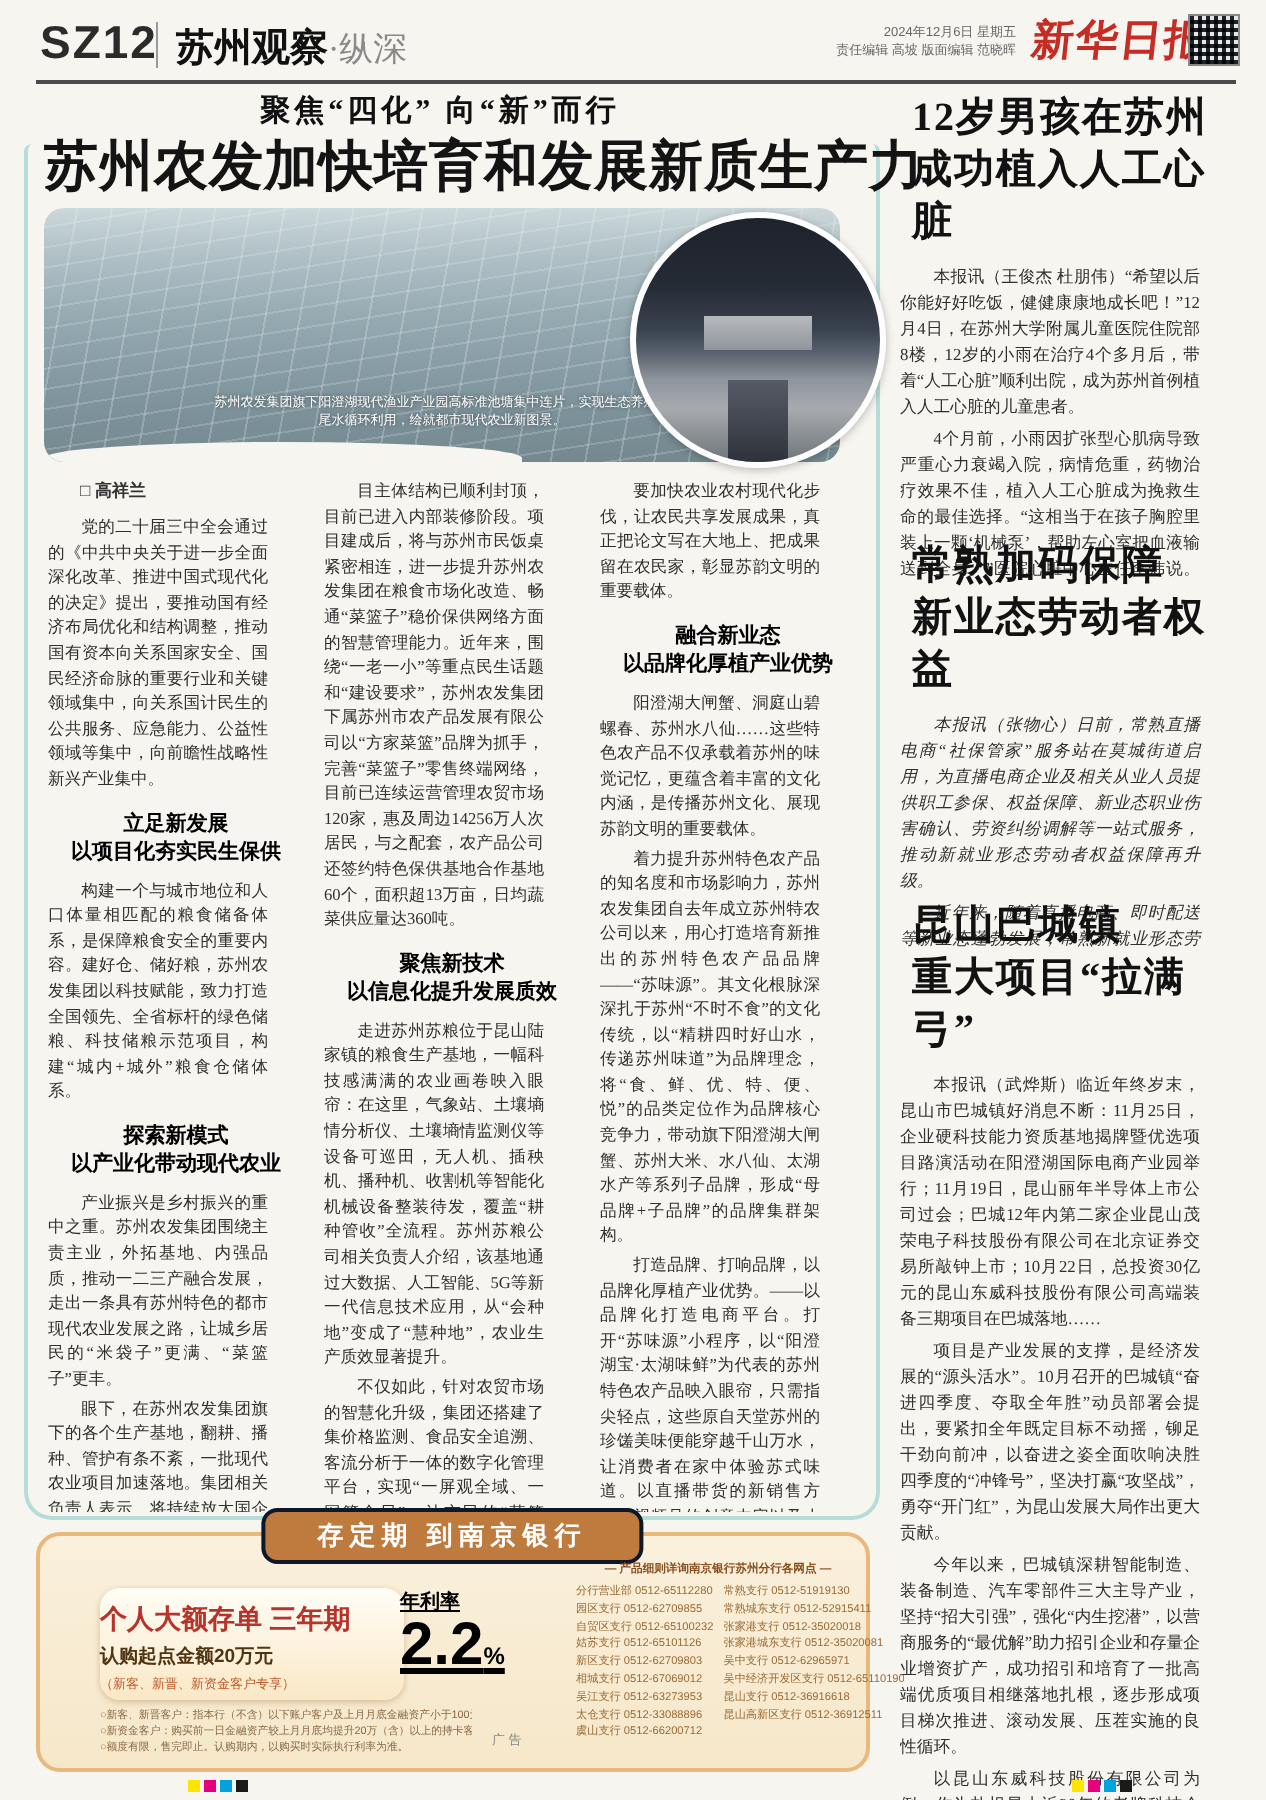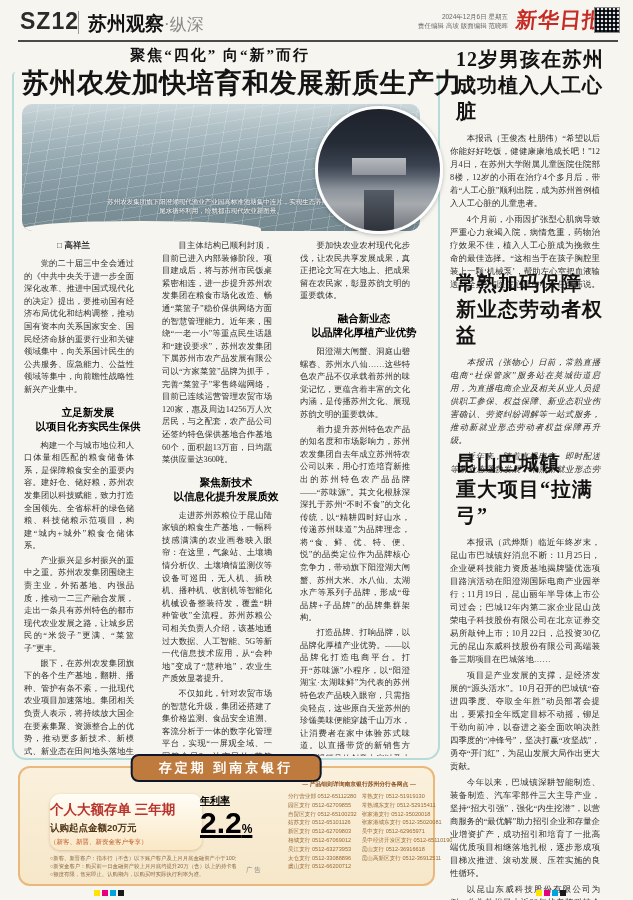--- a/index.html
+++ b/index.html
@@ -36,21 +36,21 @@
       font:400 6.5px "Liberation Sans",sans-serif;color:#fff;line-height:9px;text-shadow:0 0 2px rgba(0,0,0,.55);}
   .inset-photo{position:absolute;left:315px;top:106px;width:122px;height:122px;border-radius:50%;
       border:3px solid #fdfdfd;box-shadow:0 1px 4px rgba(0,0,0,.25);overflow:hidden;
       background:
         linear-gradient(180deg,#1d222b 0%,#262c36 28%,#3a4250 46%,#58616d 55%,#8d949c 66%,#a7abaf 78%,#6f747b 100%);}
   .inset-photo::before{content:"";position:absolute;left:28%;top:40%;width:44%;height:14%;background:linear-gradient(180deg,#d8dadc,#9fa4aa);opacity:.8;}
   .inset-photo::after{content:"";position:absolute;left:38%;bottom:0;width:24%;height:34%;background:linear-gradient(180deg,#565c66,#2e333b);}
 
   .col{position:absolute;top:240px;width:128px;height:516px;overflow:hidden;}
   .col1{left:24px;} .col2{left:162px;} .col3{left:300px;}
-  .byline{font:700 8.5px "Liberation Sans",sans-serif;color:#333;margin:0 0 6px 17px;padding-left:16px;}
+  .byline{font:700 8.5px "Liberation Sans",sans-serif;color:#333;margin:0 0 6px 0;padding-left:16px;}
   .para{margin:0 18px 2px 0;text-indent:2em;text-align:justify;font-size:8.3px;line-height:12.6px;color:#2f2f2f;}
   .col-subhead{margin:8px 0 7px 0;text-align:center;font:700 10.5px "Liberation Sans",sans-serif;line-height:14px;color:#000;}
 
   
   .r-art{position:absolute;left:450px;width:168px;}
   .r-head{font:800 20px "Liberation Serif",serif;line-height:26px;letter-spacing:1px;color:#121212;padding-left:6px;}
   .r-body{overflow:hidden;margin-top:8px;}
   .r-body .para{font-size:8.4px;line-height:13px;margin-bottom:3px;}
   .a1{top:46px;} .a1 .r-body{height:158px;}
   .a2{top:270px;} .a2 .r-body{height:122px;font-style:italic;}
@@ -126,20 +126,24 @@
 
   <div class="col col1">
     <div class="byline">□ 高祥兰</div>
     <div>
         <p class="para">党的二十届三中全会通过的《中共中央关于进一步全面深化改革、推进中国式现代化的决定》提出，要推动国有经济布局优化和结构调整，推动国有资本向关系国家安全、国民经济命脉的重要行业和关键领域集中，向关系国计民生的公共服务、应急能力、公益性领域等集中，向前瞻性战略性新兴产业集中。</p>
         <div class="col-subhead">
           <div>立足新发展</div>
           <div>以项目化夯实民生保供</div>
         </div>
         <p class="para">构建一个与城市地位和人口体量相匹配的粮食储备体系，是保障粮食安全的重要内容。建好仓、储好粮，苏州农发集团以科技赋能，致力打造全国领先、全省标杆的绿色储粮、科技储粮示范项目，构建“城内+城外”粮食仓储体系。</p>
+        <div class="col-subhead">
+          <div>探索新模式</div>
+          <div>以产业化带动现代农业</div>
+        </div>
         <p class="para">产业振兴是乡村振兴的重中之重。苏州农发集团围绕主责主业，外拓基地、内强品质，推动一二三产融合发展，走出一条具有苏州特色的都市现代农业发展之路，让城乡居民的“米袋子”更满、“菜篮子”更丰。</p>
         <p class="para">眼下，在苏州农发集团旗下的各个生产基地，翻耕、播种、管护有条不紊，一批现代农业项目加速落地。集团相关负责人表示，将持续放大国企在要素集聚、资源整合上的优势，推动更多新技术、新模式、新业态在田间地头落地生根，以“四化”建设引领都市现代农业高质量发展，为全面推进乡村振兴、加快建设农业强市贡献更大力量。</p>
       </div>
   </div>
   <div class="col col2">
       <p class="para">目主体结构已顺利封顶，目前已进入内部装修阶段。项目建成后，将与苏州市民饭桌紧密相连，进一步提升苏州农发集团在粮食市场化改造、畅通“菜篮子”稳价保供网络方面的智慧管理能力。近年来，围绕“一老一小”等重点民生话题和“建设要求”，苏州农发集团下属苏州市农产品发展有限公司以“方家菜篮”品牌为抓手，完善“菜篮子”零售终端网络，目前已连续运营管理农贸市场120家，惠及周边14256万人次居民，与之配套，农产品公司还签约特色保供基地合作基地60个，面积超13万亩，日均蔬菜供应量达360吨。</p>
       <div class="col-subhead">
         <div>聚焦新技术</div>
         <div>以信息化提升发展质效</div>
       </div>

